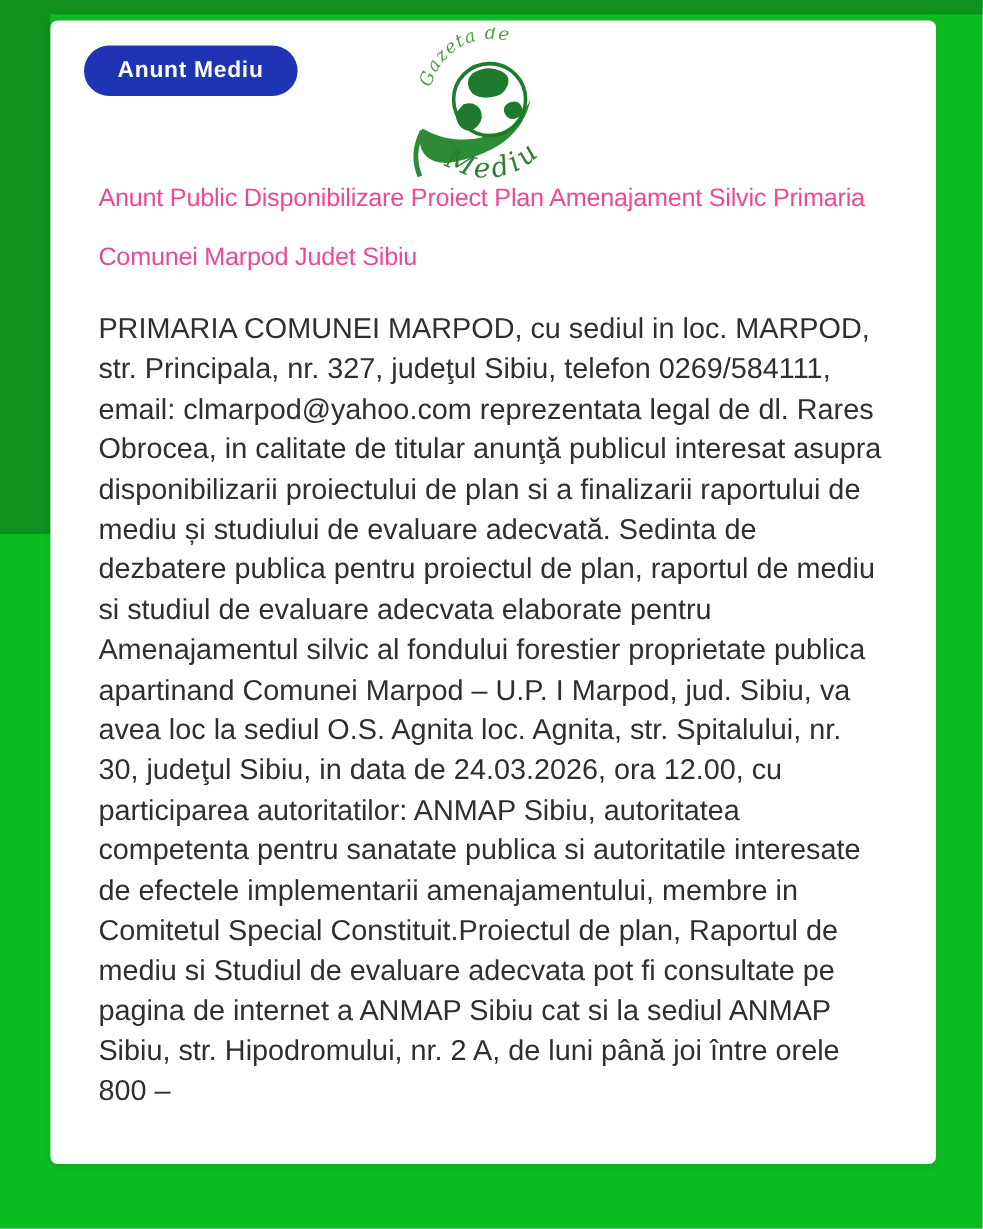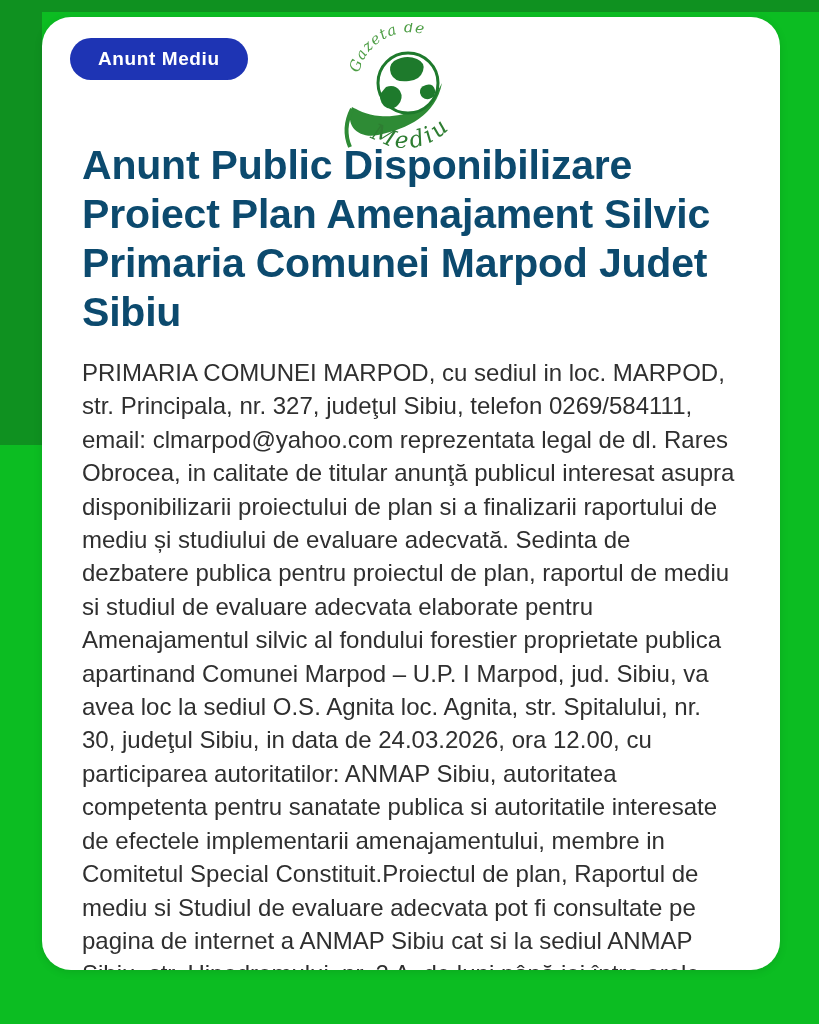--- a/index.html
+++ b/index.html
@@ -24,21 +24,21 @@
     position: absolute;
     left: 0; top: 0;
     width: 42px; height: 445px;
     background: #0f9120;
   }
   .card {
     position: absolute;
     left: 42px; top: 17px;
     width: 738px; height: 953px;
     background: #ffffff;
-    border-radius: 29px;
+    border-radius: 6px;
     overflow: hidden;
     box-shadow: 0 2px 8px rgba(0,0,0,0.10);
   }
   .badge {
     position: absolute;
     left: 28px; top: 21px;
     background: #1e34b4;
     color: #ffffff;
     border: none;
     border-radius: 24px;
@@ -72,24 +72,24 @@
   }
   .content {
     position: absolute;
     left: 0; top: 0;
     width: 100%;
     padding: 0 40px;
     box-sizing: border-box;
   }
   h1.page-title {
     margin: 124px 0 0 0;
-    color: #0c4a6e;
-    font-size: 41px;
+    color: #ec4899;
+    font-size: 21px;
     line-height: 49px;
-    font-weight: 700;
+    font-weight: 400;
     letter-spacing: -0.2px;
   }
   p.announcement {
     margin: 19px 0 0 0;
     color: #2f2f2f;
     font-size: 24px;
     line-height: 33.4px;
     font-weight: 400;
   }
 </style>

